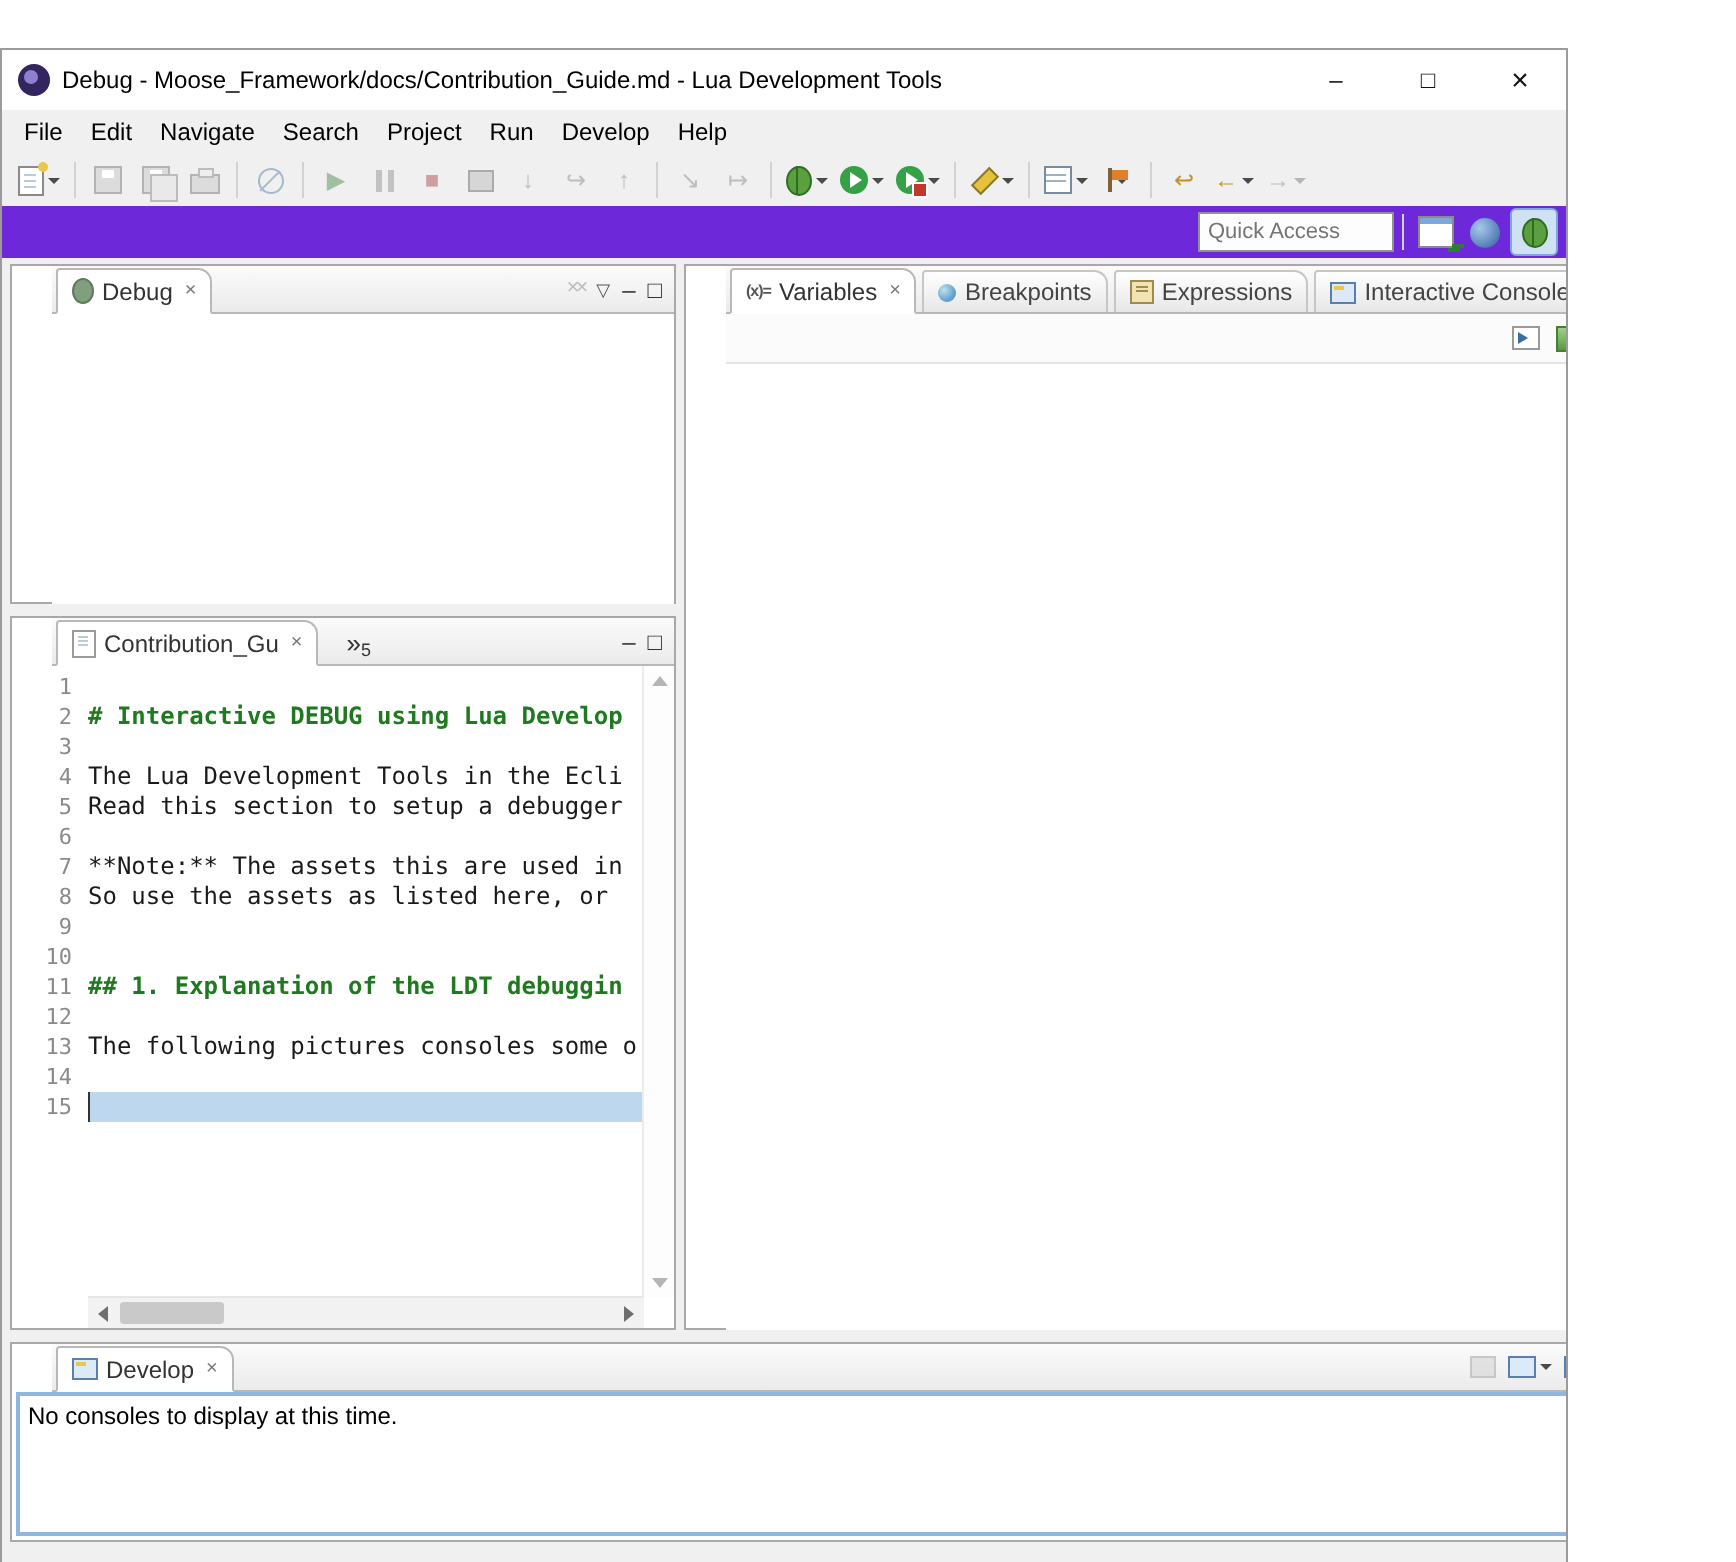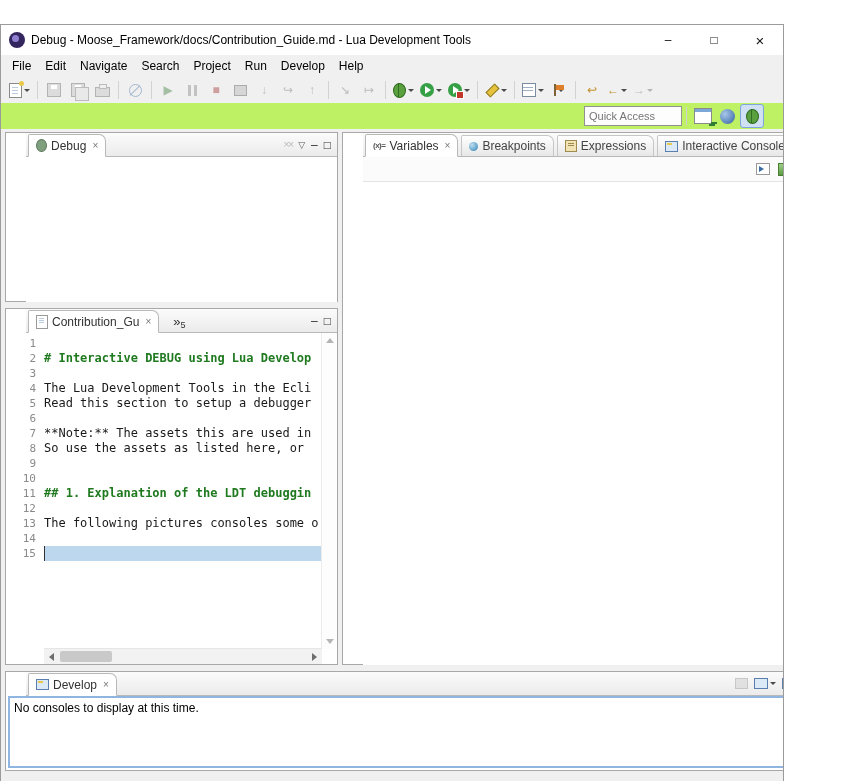--- a/index.html
+++ b/index.html
@@ -12,21 +12,21 @@
   .title{font-size:12px;color:#000;white-space:nowrap;}
   .wc{margin-left:auto;display:flex;height:30px;}
   .wcb{width:46px;height:30px;display:flex;align-items:center;justify-content:center;font-size:13px;color:#111;cursor:default;}
 
   
   .menubar{position:absolute;left:0;top:30px;width:100%;height:22px;background:#f0f0f0;display:flex;align-items:center;padding-left:4px;box-sizing:border-box;}
   .menu-item{font-size:12px;color:#000;padding:2px 7px;border-radius:2px;}
 
   
   .toolbar{position:absolute;left:0;top:52px;width:100%;height:26px;background:#f0f0f0;display:flex;align-items:center;padding-left:5px;box-sizing:border-box;}
-  .toolbar2{position:absolute;left:0;top:78px;width:100%;height:26px;background:#bef264;display:flex;align-items:center;justify-content:flex-end;padding-right:18px;box-sizing:border-box;}
+  .toolbar2{position:absolute;left:0;top:78px;width:100%;height:26px;background:#6d28d9;display:flex;align-items:center;justify-content:flex-end;padding-right:3px;box-sizing:border-box;}
   .tbtn{height:22px;min-width:18px;display:inline-flex;align-items:center;justify-content:center;padding:0 2px;border-radius:3px;margin:0 1px;}
   .sep{width:1px;height:18px;background:#d2d2d2;margin:0 4px;flex:none;}
   .dd{width:0;height:0;border-left:3px solid transparent;border-right:3px solid transparent;border-top:3px solid #4a4a4a;margin-left:2px;}
   .dd.dis{border-top-color:#b5b5b5;}
   .g{font-size:12px;line-height:1;}
   .g-dis{color:#bdbdbd;}
   .g-greendis{color:#a3bfa3;}
   .g-reddis{color:#cf9f9f;}
   .g-gold{color:#c2912c;}
 

